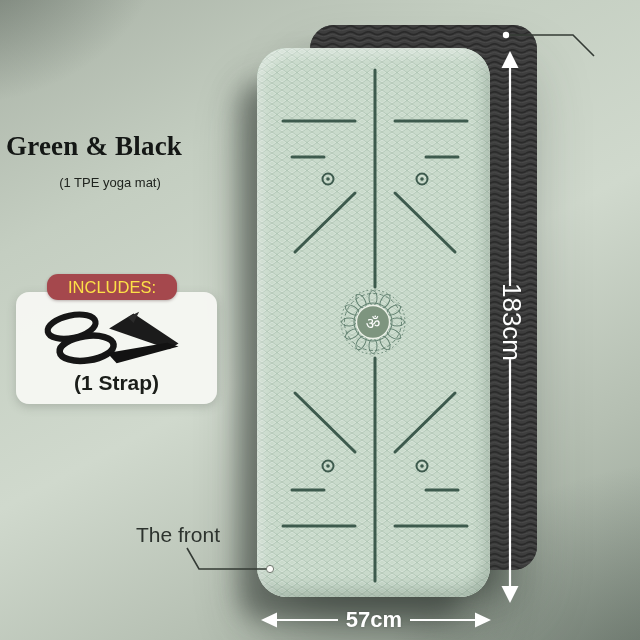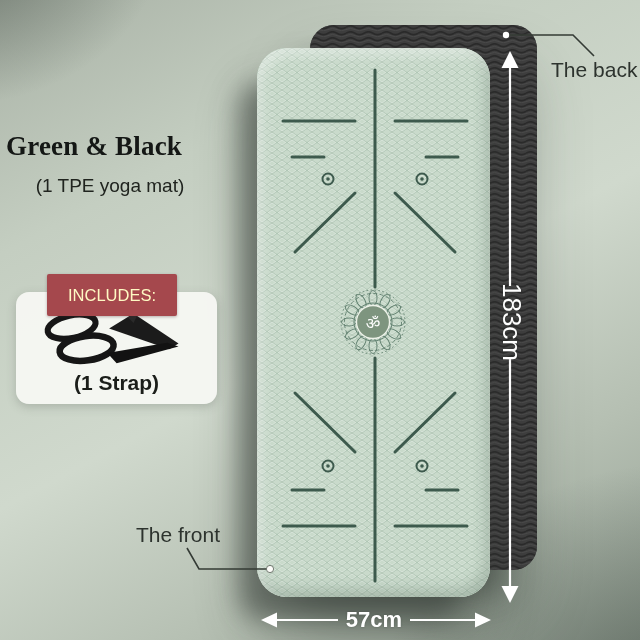--- a/index.html
+++ b/index.html
@@ -25,29 +25,29 @@
   }
   .green-mat .edge{
     position:absolute;inset:0;border-radius:30px;pointer-events:none;
     box-shadow:inset 5px 7px 12px rgba(255,255,255,.40), inset -5px -8px 14px rgba(80,100,85,.28);
   }
   .mat-svg{position:absolute;inset:0;display:block;}
   
   .overlay{left:0;top:0;width:640px;height:640px;pointer-events:none;}
   
   .title{left:6px;top:131px;width:208px;text-align:left;font-size:27px;font-weight:700;color:#141715;letter-spacing:.2px;font-family:Liberation Serif, serif;}
-  .subtitle{left:6px;top:175px;width:208px;text-align:center;font-size:19px;color:#20241f;}
+  .subtitle{left:6px;top:175px;width:208px;text-align:center;font-size:13px;color:#20241f;}
   .includes-panel{
     left:16px;top:292px;width:201px;height:112px;border-radius:13px;
     background:rgba(246,247,243,.96);
     box-shadow:0 3px 10px rgba(70,80,72,.25);
   }
   .includes-badge{
-    left:47px;top:274px;width:130px;height:42px;border-radius:2px;background:#a5484d;
-    color:#fef9c3;font-size:16.5px;display:flex;align-items:center;justify-content:center;
+    left:47px;top:274px;width:130px;height:26px;border-radius:11px;background:#a5484d;
+    color:#fde047;font-size:16.5px;display:flex;align-items:center;justify-content:center;
     box-shadow:0 1px 3px rgba(70,40,42,.35);
   }
   .strap-wrap{left:20px;top:14px;width:150px;height:62px;position:absolute;}
   .strap-caption{position:absolute;left:0;top:79px;width:201px;text-align:center;font-size:21px;color:#1b1e1a;font-weight:bold;}
   
   .label{color:#2d332e;font-size:21px;white-space:nowrap;}
   .back-label{left:551px;top:58px;}
   .front-label{left:136px;top:523px;}
   .dim-text{color:#fff;white-space:nowrap;text-shadow:0 0 2px rgba(40,50,44,.35);}
   .len-text{left:511px;top:322px;font-size:26px;transform:translate(-50%,-50%) rotate(90deg);}
@@ -168,18 +168,17 @@
         <ellipse cx="54" cy="45" rx="29" ry="13" transform="rotate(-8 54 45)" fill="none" stroke="#161616" stroke-width="7"></ellipse>
         <path d="M78 24 L104 8 L152 40 L142 46 Z" fill="#1b1b1b"></path>
         <path d="M76 50 L140 39 L152 43 L86 61 Z" fill="#121212"></path>
         <path d="M98 12 L110 6 L104 18 Z" fill="#2a2a2a"></path>
       </svg>
     </div>
     <div class="strap-caption">(1 Strap)</div>
   </div>
   <div class="abs includes-badge">INCLUDES:</div>
 
-  <div class="abs label back-label">The back</div>
   <div class="abs label front-label">The front</div>
   <div class="abs dim-text len-text">183cm</div>
   <div class="abs dim-text wid-text">57cm</div>
 
 </div>
 
 </body></html>

